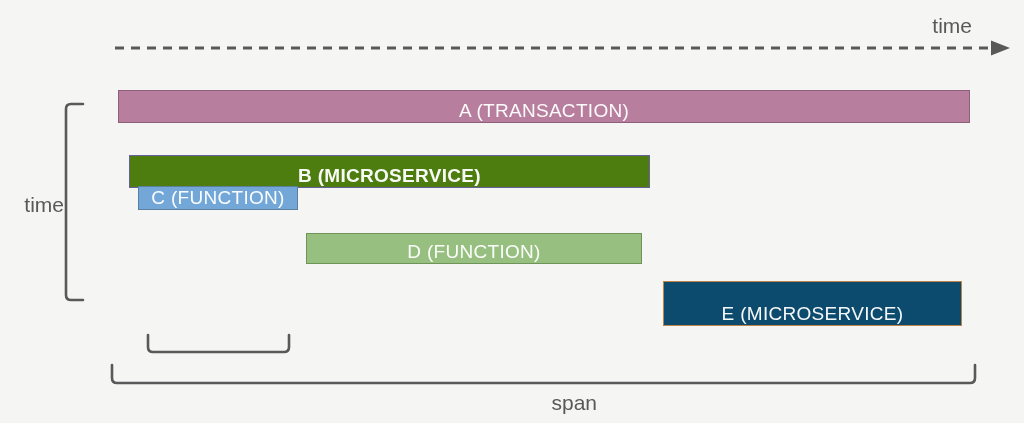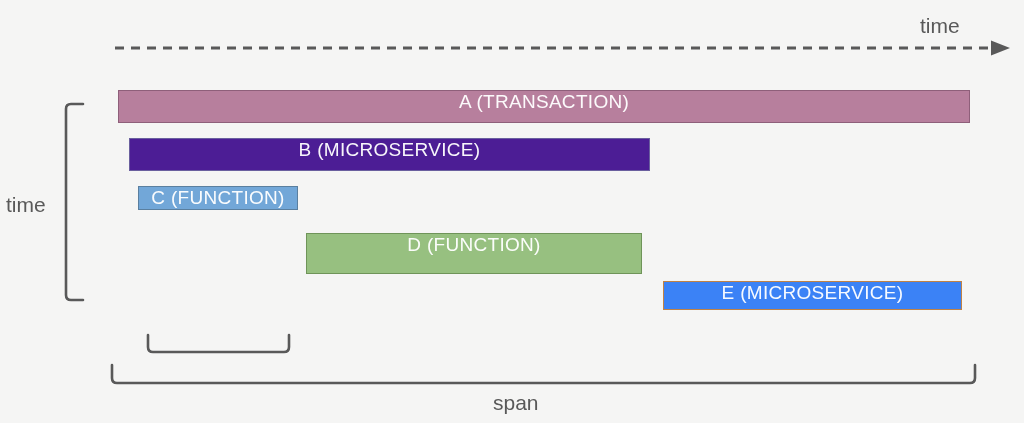--- a/index.html
+++ b/index.html
@@ -8,30 +8,30 @@
     width:1024px;height:423px;
     background:#f5f5f4;
     overflow:hidden;
     font-family:"Liberation Sans", sans-serif;
   }
   .overlay{position:absolute;inset:0;width:1024px;height:423px;}
   .gray-label{
     position:absolute;
     color:#595959;
     font-size:21px;
-    text-align:left;
+    text-align:right;
     line-height:1.1;
     user-select:none;
   }
   .bar{
     position:absolute;
     box-sizing:border-box;
     border:1.5px solid transparent;
     display:flex;
-    align-items:flex-start;
+    align-items:flex-end;
     justify-content:center;
   }
   .bar .bar-text{
     color:rgba(255,255,255,0.96);
     font-size:19px;
     letter-spacing:0.3px;
     white-space:nowrap;
   }
 </style>
 </head>
@@ -53,26 +53,26 @@
 
   <div class="gray-label" style="left:920px;top:14px;width:52px;">time</div>
 
   <div class="gray-label" style="left:6px;top:193px;width:58px;">time</div>
 
   <div class="gray-label" style="left:493px;top:391px;width:104px;">span</div>
 
   <div class="bar" style="left: 118px; top: 90px; width: 852px; height: 33px; background: rgb(183, 127, 157); border-color: rgb(142, 95, 122);">
     <span class="bar-text">A (TRANSACTION)</span>
   </div>
-  <div class="bar" style="left: 129px; top: 138px; width: 521px; height: 33px; background: #4c1d95; border-color: rgb(106, 95, 158);">
+  <div class="bar" style="left: 129px; top: 155px; width: 521px; height: 33px; background: #4d7c0f; border-color: rgb(106, 95, 158); font-weight: bold;">
     <span class="bar-text">B (MICROSERVICE)</span>
   </div>
   <div class="bar" style="left: 138px; top: 186px; width: 160px; height: 24px; background: rgb(114, 167, 216); border-color: rgb(90, 127, 159);">
     <span class="bar-text">C (FUNCTION)</span>
   </div>
-  <div class="bar" style="left: 306px; top: 233px; width: 336px; height: 41px; background: rgb(151, 192, 128); border-color: rgb(111, 148, 89);">
+  <div class="bar" style="left: 306px; top: 233px; width: 336px; height: 31px; background: rgb(151, 192, 128); border-color: rgb(111, 148, 89);">
     <span class="bar-text">D (FUNCTION)</span>
   </div>
-  <div class="bar" style="left: 663px; top: 281px; width: 299px; height: 29px; background: #3b82f6; border-color: rgb(192, 130, 69);">
+  <div class="bar" style="left: 663px; top: 281px; width: 299px; height: 45px; background: #0c4a6e; border-color: rgb(192, 130, 69);">
     <span class="bar-text">E (MICROSERVICE)</span>
   </div>
 
 </div>
 
 </body></html>

